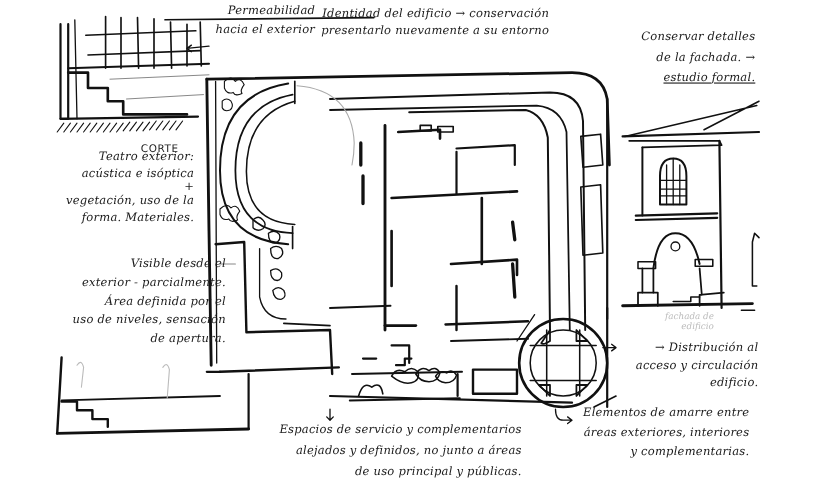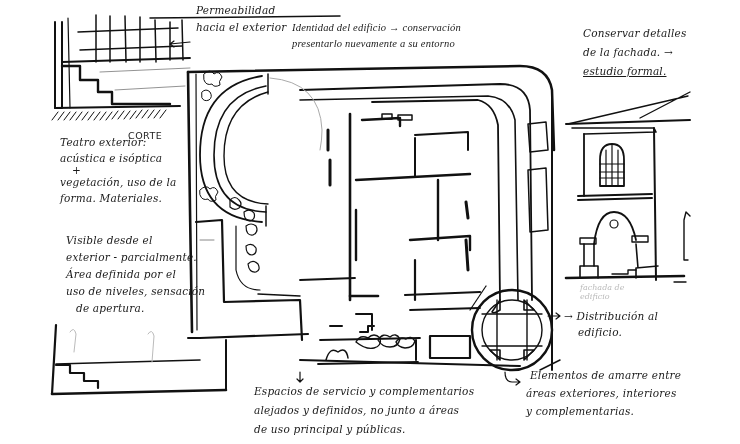--- a/index.html
+++ b/index.html
@@ -1,17 +1,17 @@
 <!DOCTYPE html>
 <html><head>
 <meta charset="utf-8">
 <style>
   html, body { margin: 0; padding: 0; background: #ffffff; }
   body { width: 740px; height: 444px; position: relative; overflow: hidden; }
-  .canvas { position: absolute; left: 0; top: 0; width: 649px; height: 444px; }
+  .canvas { position: absolute; left: 0; top: 0; width: 649px; height: 444px; text-align: right; }
   svg.sketch { position: absolute; left: 0; top: 0; }
   .note {
     position: absolute;
     font-family: "DejaVu Serif", serif;
     font-style: italic;
     color: #1a1a1a;
     font-size: 10.5px;
     line-height: 19px;
     white-space: nowrap;
     letter-spacing: 0.2px;
@@ -172,21 +172,21 @@
       <path d="M684 220 L684 260 L688 260 M684 220 L686 212 L690 216" stroke-width="1.4"></path>
       <path d="M674 282 L686 282" stroke-width="1.4"></path>
     </g>
   </svg>
 
   <div class="note" style="left:196px; top:2px; line-height:17px;">
     <span class="line">Permeabilidad</span>
     <span class="line">hacia el exterior</span>
   </div>
 
-  <div class="note" style="left:292px; top:20px; line-height:16px;font-family:Liberation Serif, serif;">
+  <div class="note" style="left:292px; top:4px; line-height:16px;">
     <span class="line">Identidad del edificio → conservación</span>
     <span class="line">presentarlo nuevamente a su entorno</span>
   </div>
 
   <div class="note" style="left:583px; top:24px; line-height:19px;">
     <span class="line">Conservar detalles</span>
     <span class="line">de la fachada. →</span>
     <span class="line" style="text-decoration: underline;">estudio formal.</span>
   </div>
 
@@ -209,20 +209,21 @@
   </div>
 
   <div class="note" style="left:254px; top:382px; line-height:19px;">
     <span class="line">Espacios de servicio y complementarios</span>
     <span class="line">alejados y definidos, no junto a áreas</span>
     <span class="line">de uso principal y públicas.</span>
   </div>
 
   <div class="note" style="left:564px; top:308px; line-height:16px;">
     <span class="line">→ Distribución al</span>
+    <span class="line" style="padding-left:14px;">acceso y circulación</span>
     <span class="line" style="padding-left:14px;">edificio.</span>
   </div>
 
   <div class="note" style="left:526px; top:366px; line-height:18px;">
     <span class="line" style="padding-left:4px;">Elementos de amarre entre</span>
     <span class="line">áreas exteriores, interiores</span>
     <span class="line">y complementarias.</span>
   </div>
 
   <div class="faint" style="left:566px; top:283px;">fachada de edificio</div>

